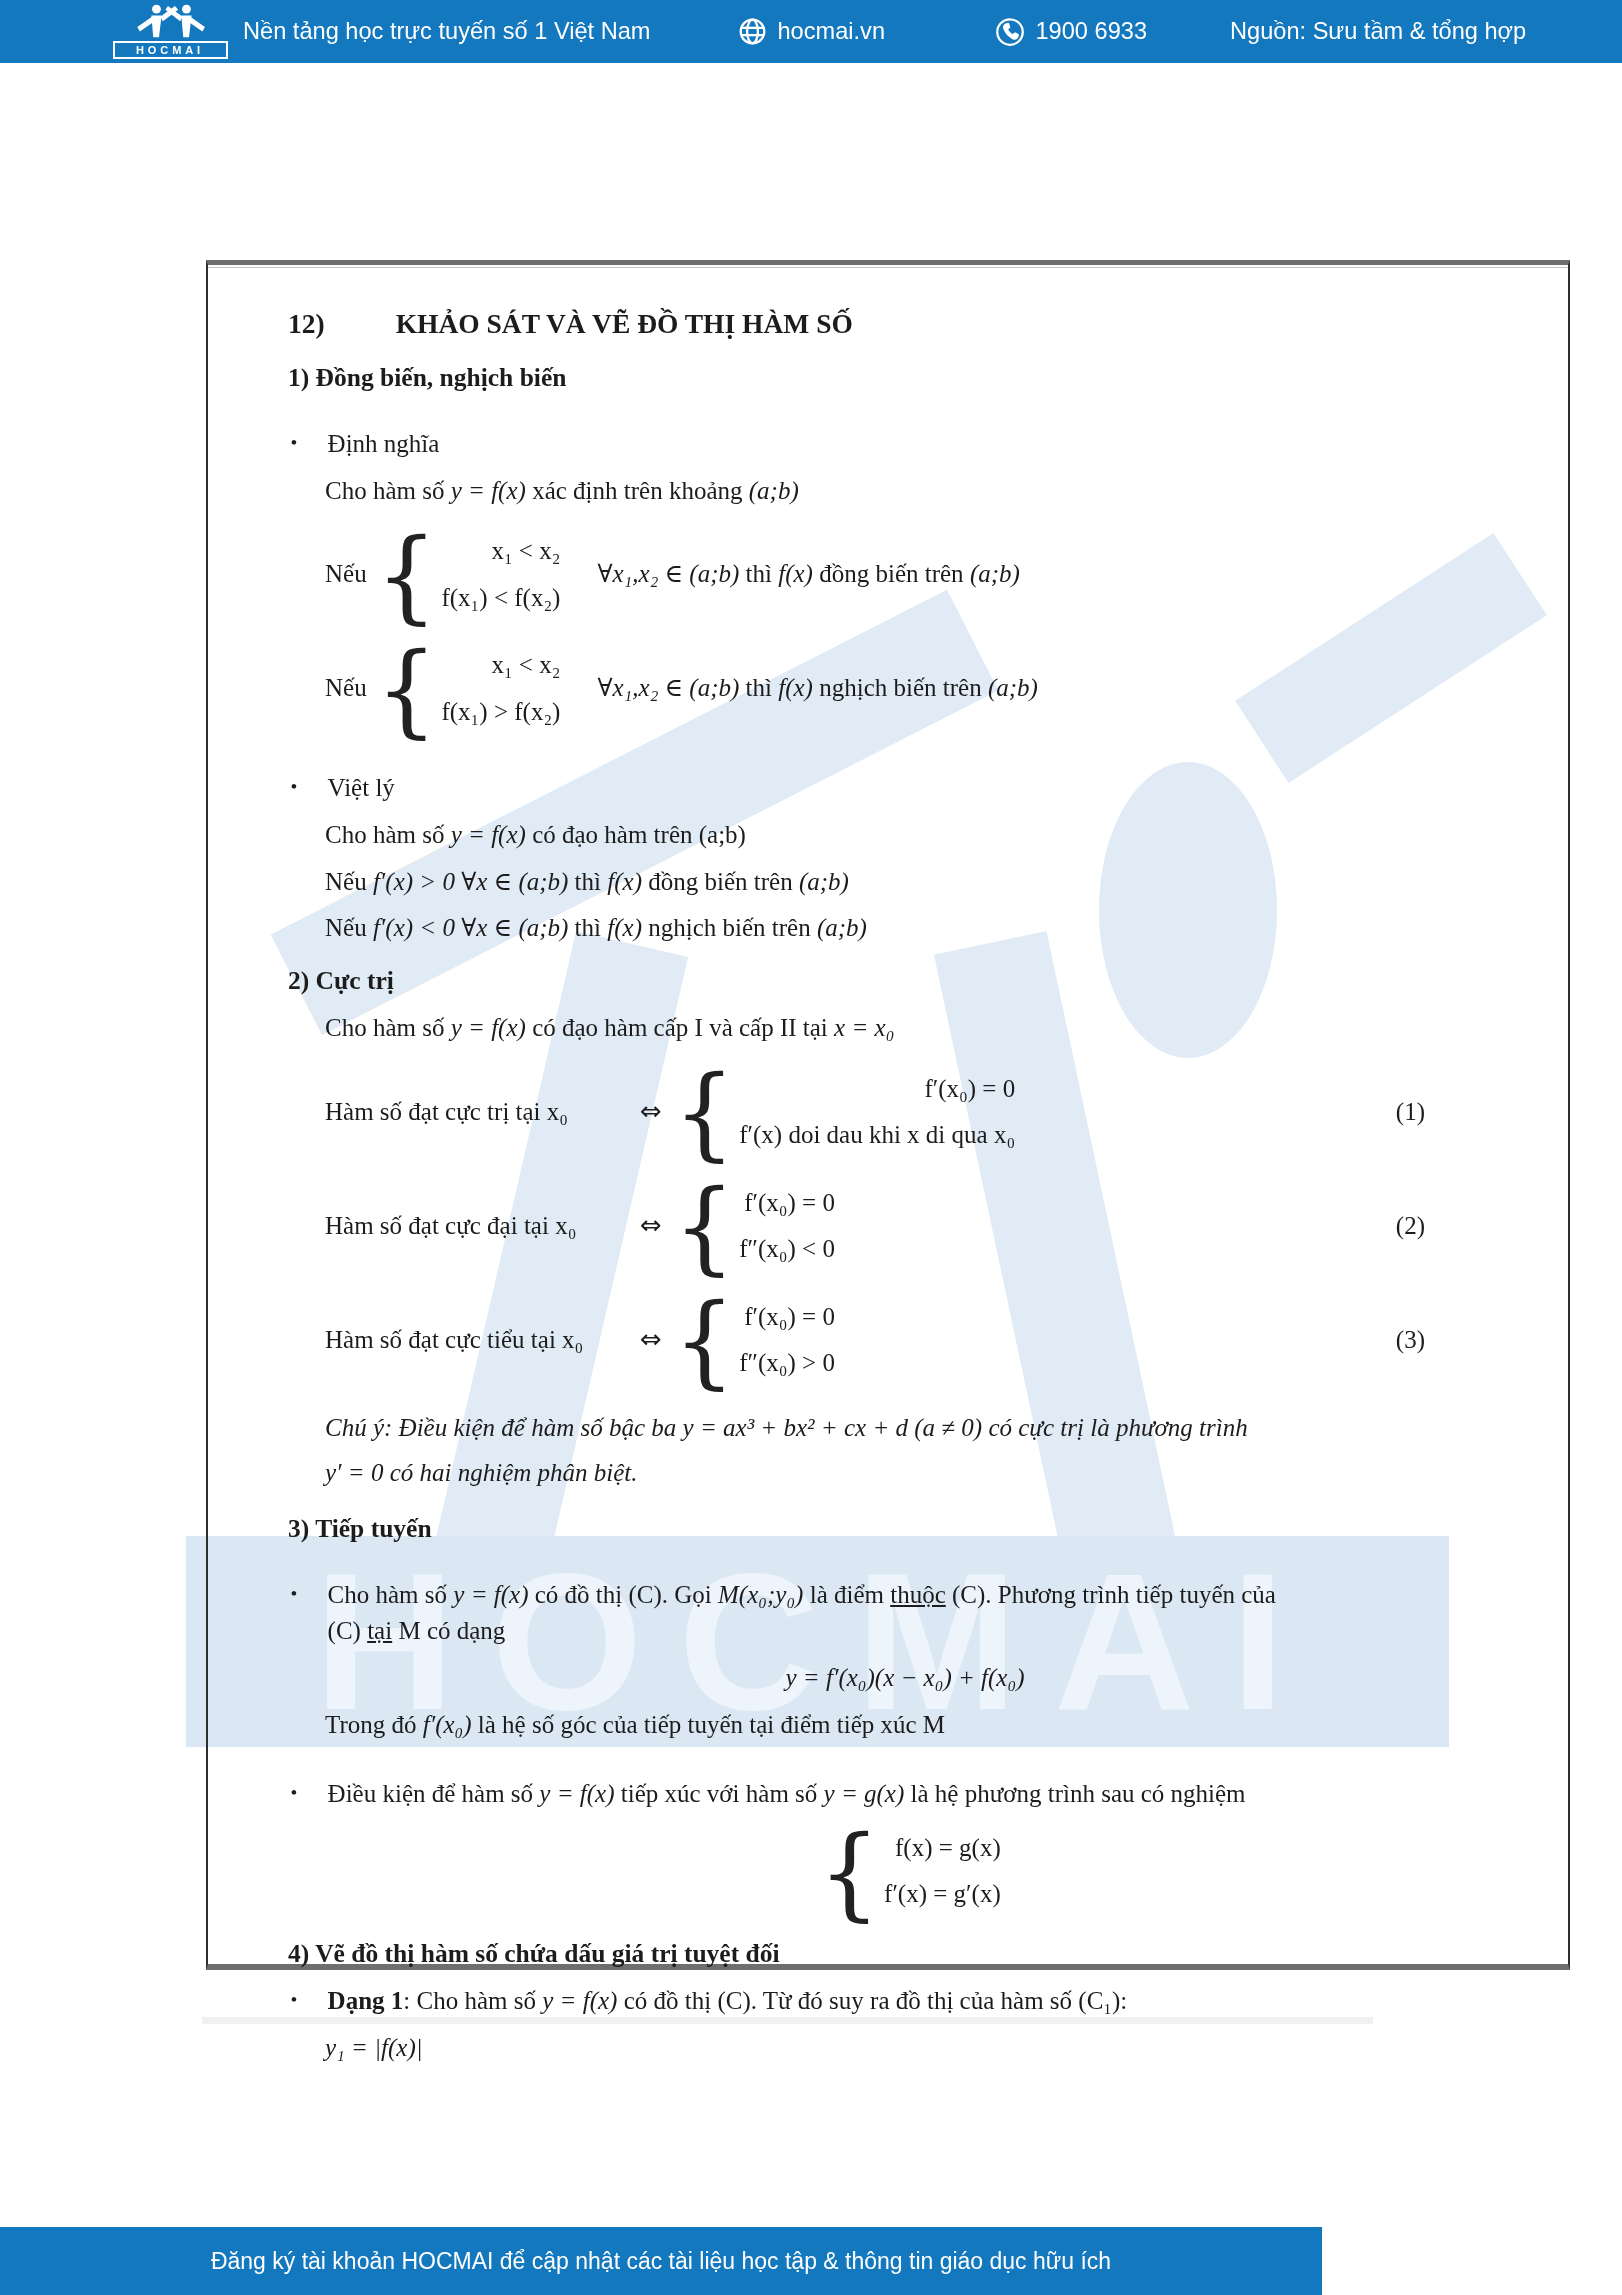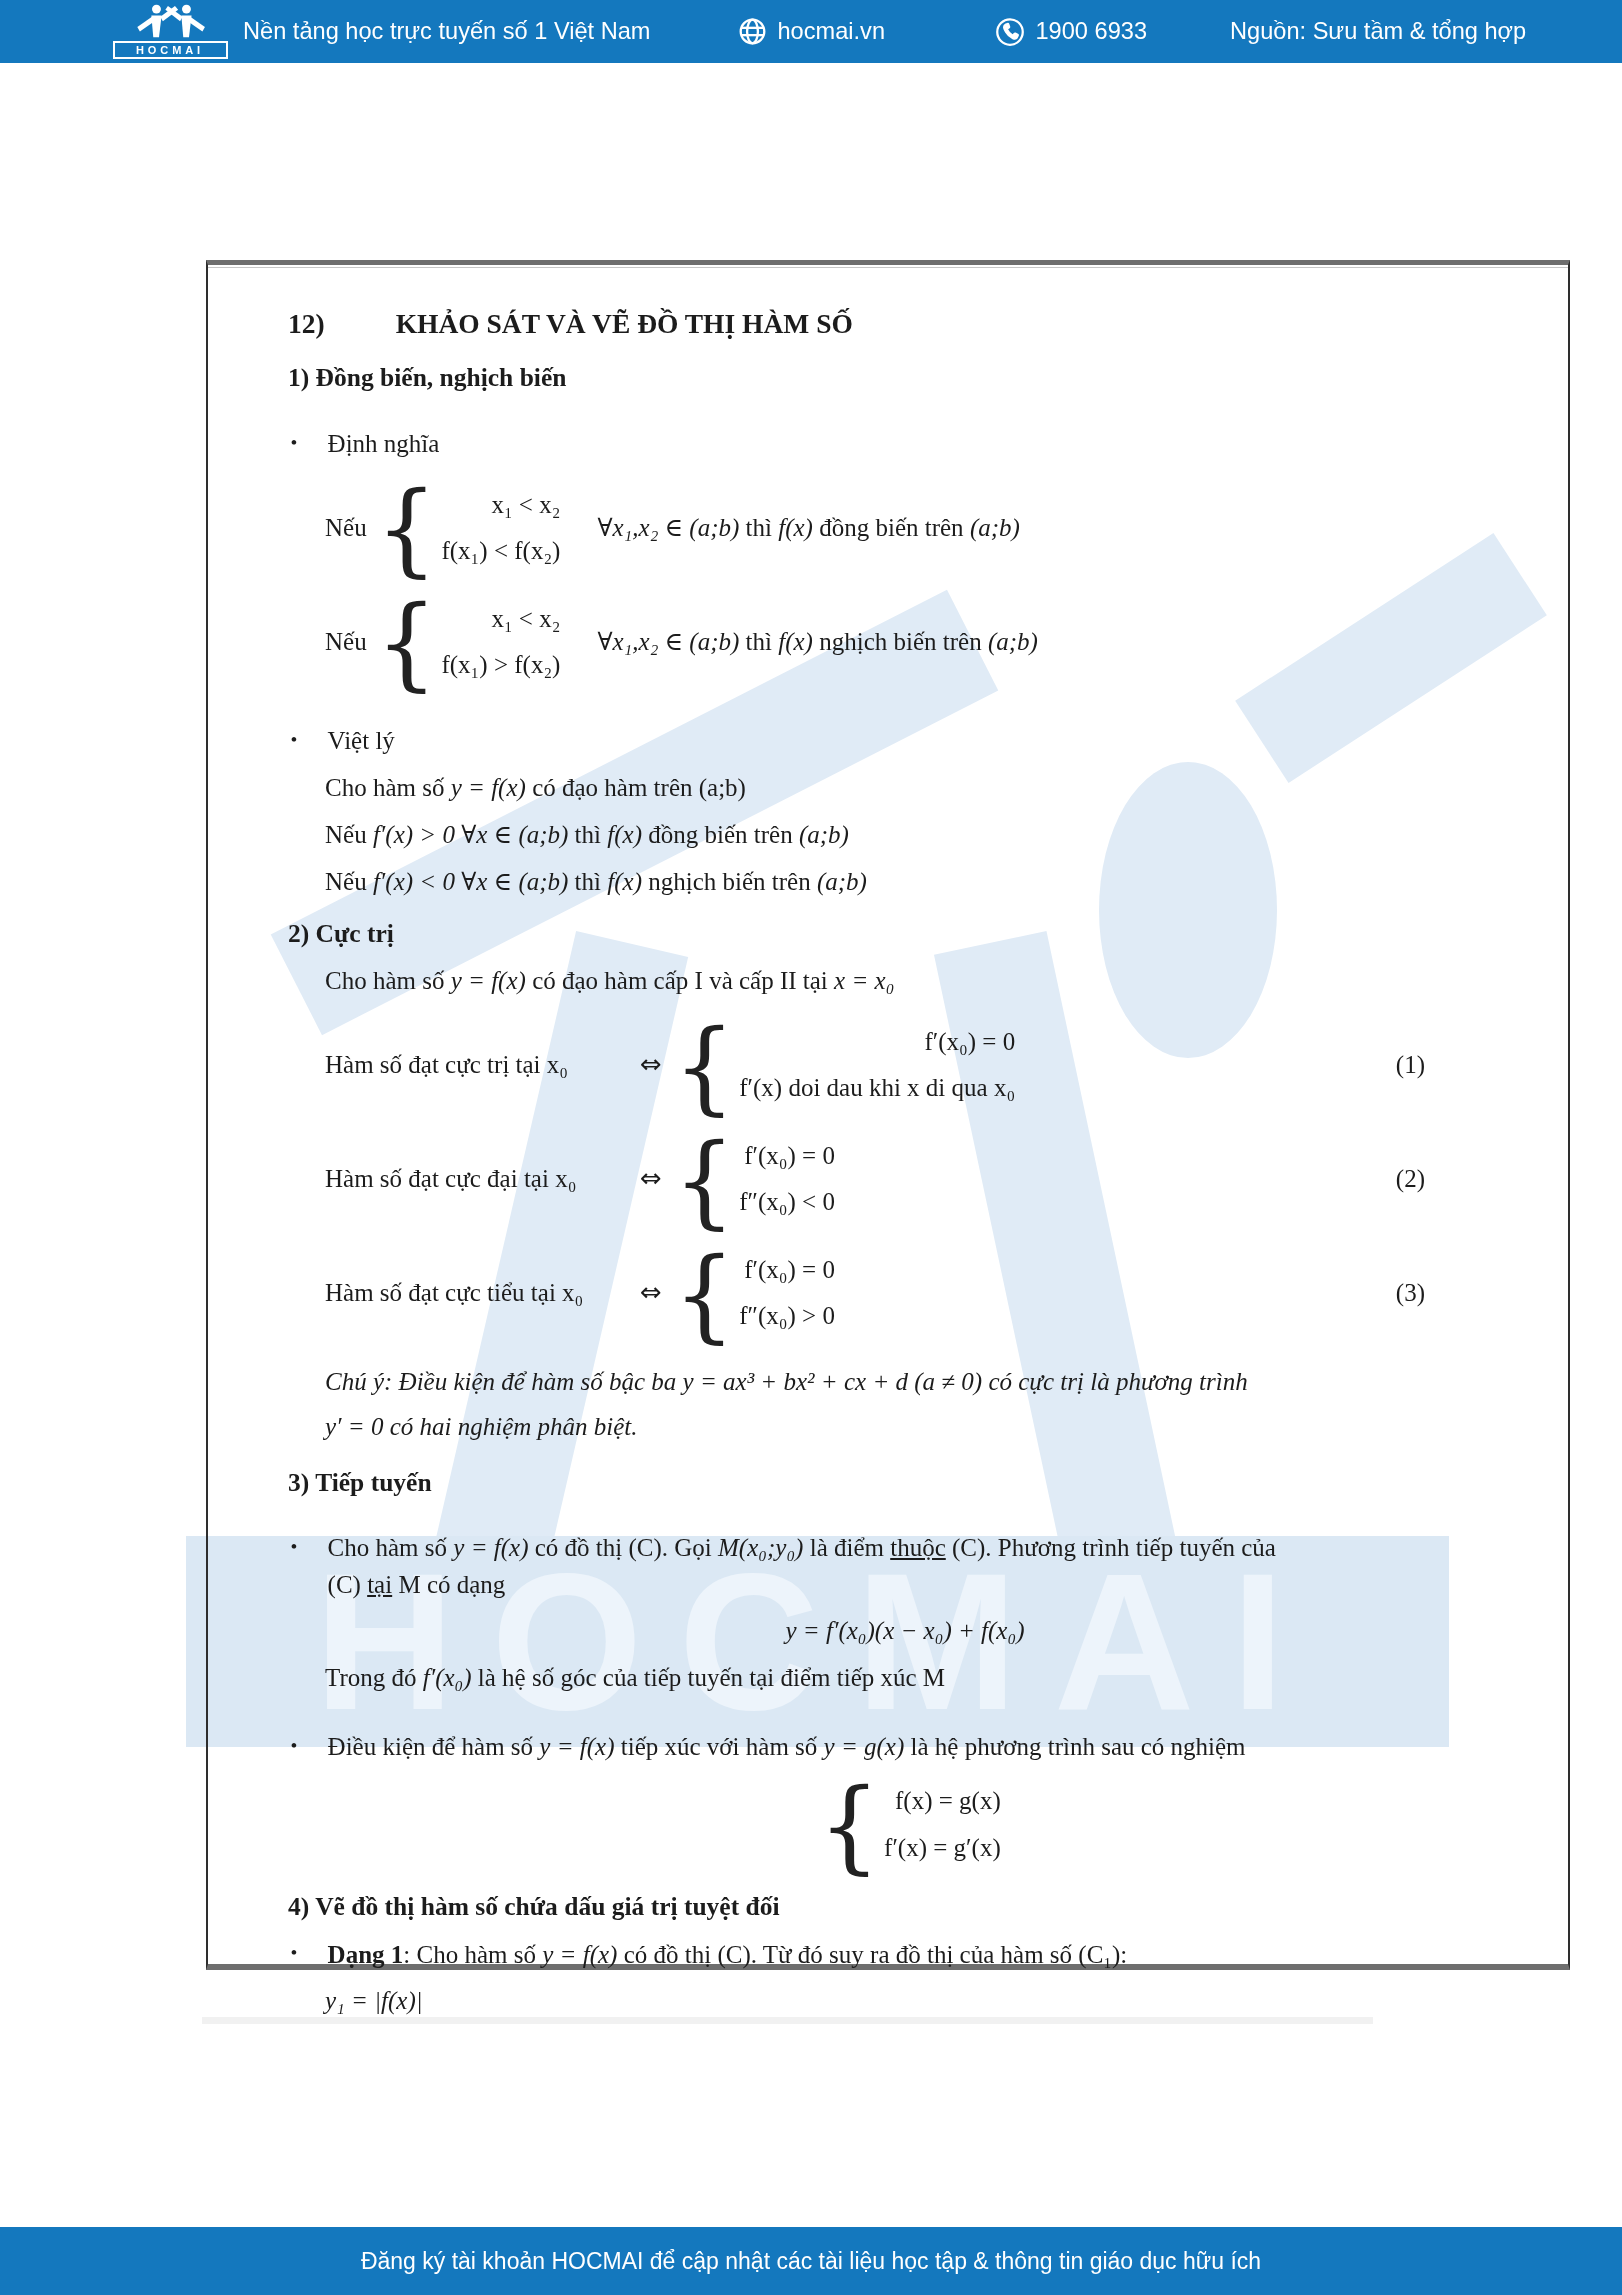--- a/index.html
+++ b/index.html
@@ -2,21 +2,21 @@
 <html style="font-size:10.5px"><head>
 <meta charset="utf-8">
 <style>
   html,body{margin:0;padding:0;background:#ffffff;}
   .page{position:relative;width:1622px;height:2295px;background:#ffffff;overflow:hidden;
         font-family:"Liberation Serif","DejaVu Serif",serif;color:#1c1c1c;}
 
   
   .topbar{position:absolute;left:0;top:0;width:1622px;height:63px;background:#1478BE;z-index:5;
           font-family:"Liberation Sans","DejaVu Sans",sans-serif;color:#fff;}
-  .botbar{position:absolute;left:0;top:2227px;width:1622px;height:68px;background:#1478BE;z-index:5;
+  .botbar{position:absolute;left:0;top:2227px;width:1322px;height:68px;background:#1478BE;z-index:5;
           display:flex;align-items:center;justify-content:center;
           font-family:"Liberation Sans","DejaVu Sans",sans-serif;color:#fff;font-size:23px;}
   .topbar .tagline{position:absolute;left:243px;top:0;height:63px;display:flex;align-items:center;font-size:23.6px;}
   .hgroup{position:absolute;top:0;height:63px;display:flex;align-items:center;gap:10.5px;font-size:23.6px;}
   .g-site{left:738px;}
   .g-phone{left:995px;}
   .g-src{left:1230px;}
 
   .logo-wrap{position:absolute;left:111px;top:3.9px;width:118px;height:56px;}
   .logo-figs{display:block;margin:0 auto;}
@@ -135,20 +135,21 @@
         <span>12)</span>
         <span>KHẢO SÁT VÀ VẼ ĐỒ THỊ HÀM SỐ</span>
       </div>
 
       <div class="h-sec mt-a">1) Đồng biến, nghịch biến</div>
 
       <div class="bullet-row mt-b">
         <span class="bullet bullet-sm">•</span>
         <span class="btext">Định nghĩa</span>
       </div>
+      <div class="ind mt-c"><span class="s-p">Cho hàm số </span><span class="s-m">y = f(x)</span><span class="s-p"> xác định trên khoảng </span><span class="s-m">(a;b)</span></div>
 
       <div class="sys mt-d">
         <span>Nếu</span>
         <span class="brace">{</span>
         <span class="sys-rows">
           <span>x₁ &lt; x₂</span>
           <span>f(x₁) &lt; f(x₂)</span>
         </span>
         <span class="sys-right"><span class="s-m">∀x₁,x₂ ∈ (a;b)</span><span class="s-p"> thì </span><span class="s-m">f(x)</span><span class="s-p"> đồng biến trên </span><span class="s-m">(a;b)</span></span>
       </div>

